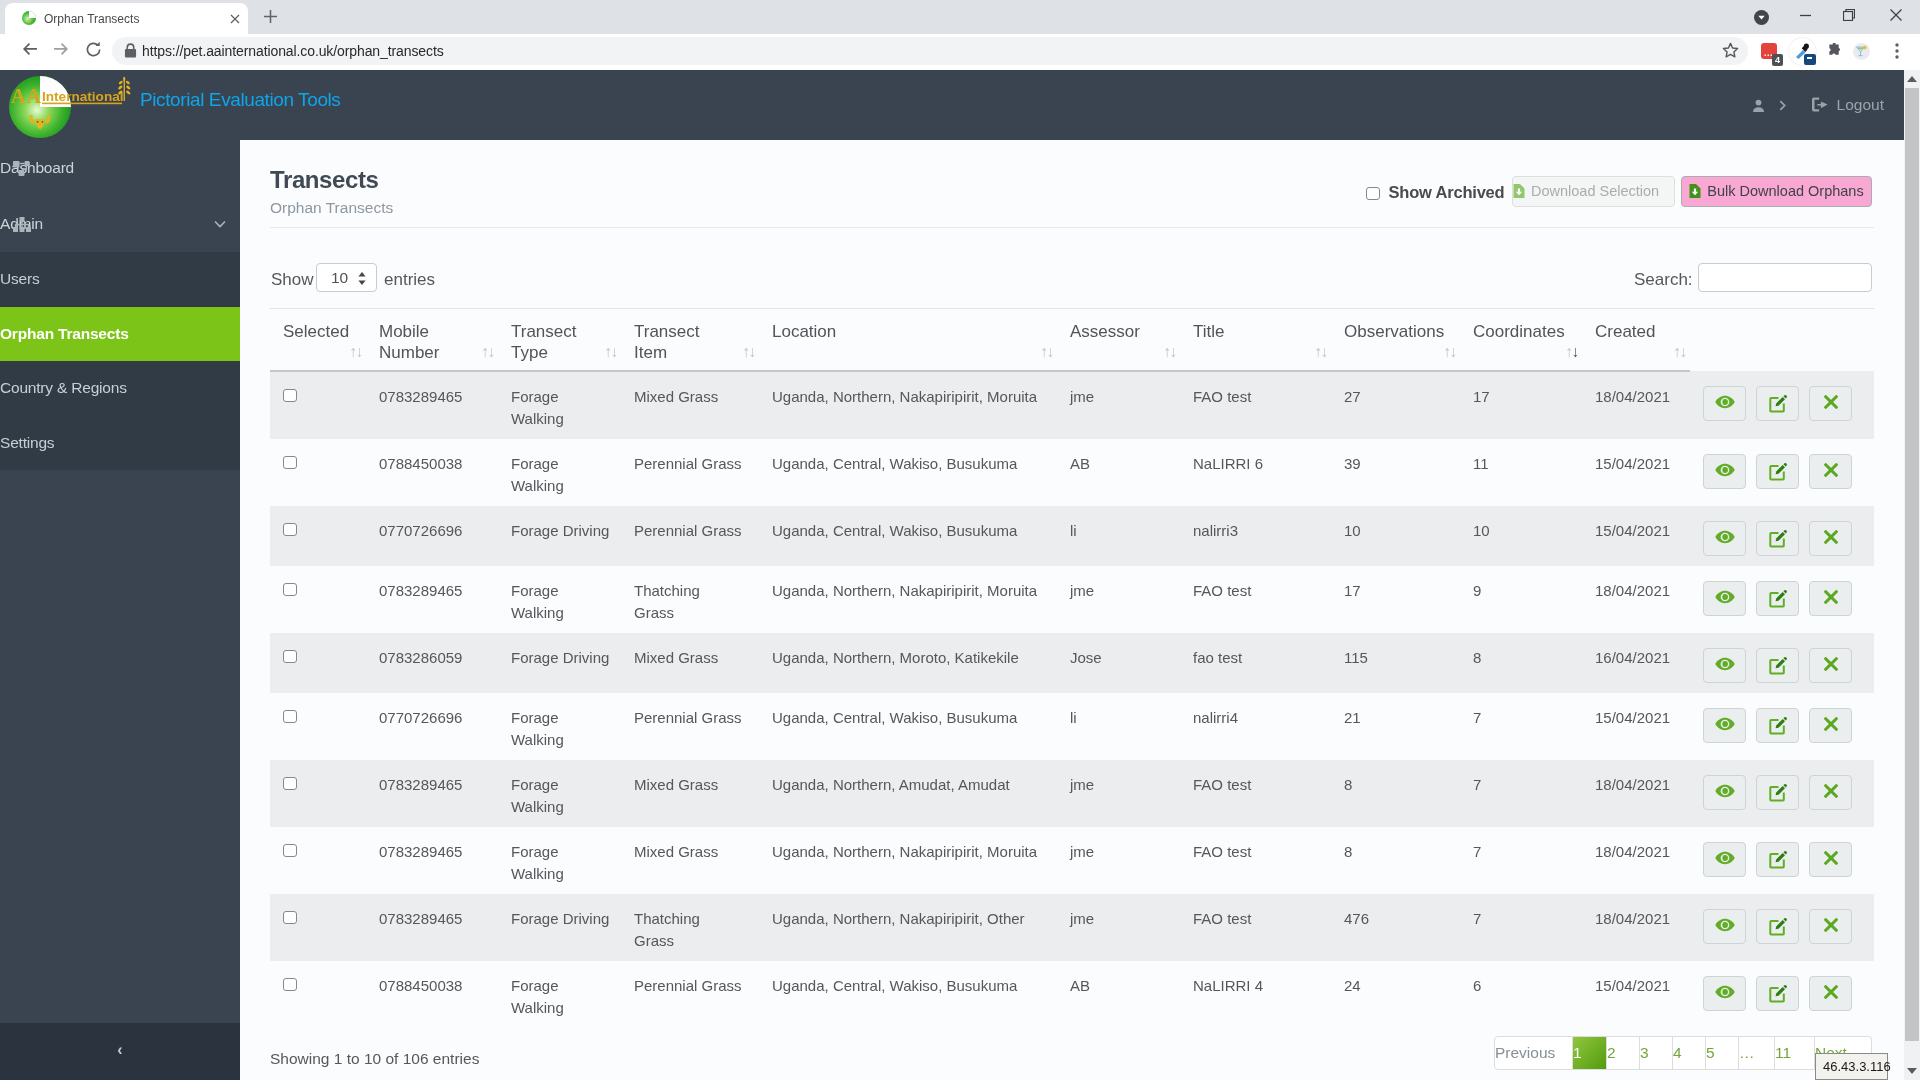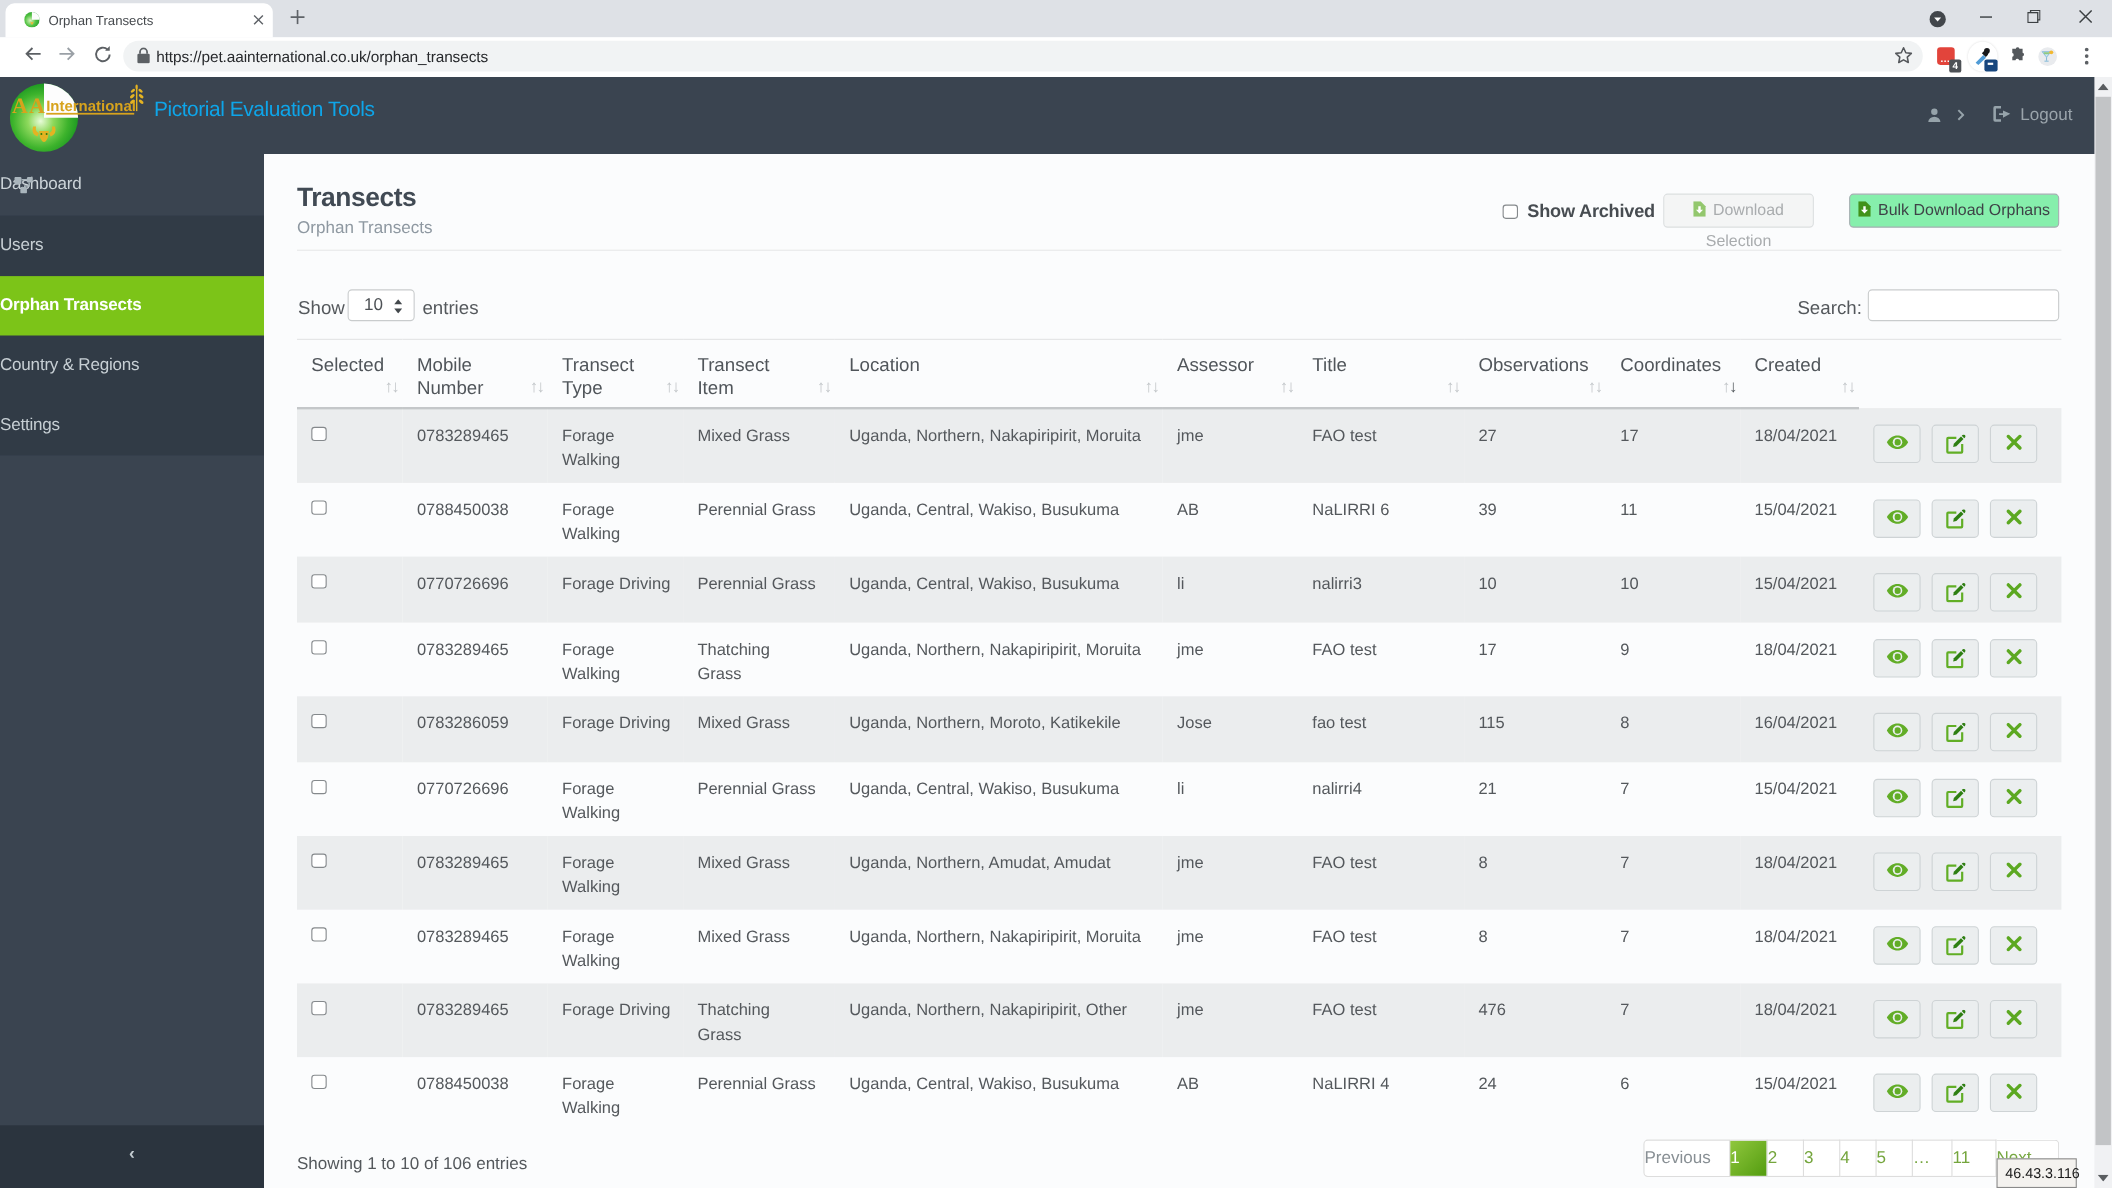--- a/index.html
+++ b/index.html
@@ -27,22 +27,22 @@
 .m2 { height:54.5px; line-height:54.5px; color:#c7cfd4; font-size:15.5px; letter-spacing:-0.2px; }
 .m2.active { background:#7cc418; color:#fff; font-weight:bold; }
 #sidebot { position:absolute; left:0; top:883px; width:240px; height:57px; background:#2b343e; color:#c3cbd0; text-align:center; line-height:54px; font-size:16px; font-weight:bold;}
 
 #main { position:absolute; left:240px; top:140px; width:1664px; height:940px; background:#fbfcfd; }
 #h1 { position:absolute; left:30px; top:26px; font-size:24px; font-weight:600; letter-spacing:-0.4px; color:#414a54; }
 #h1sub { position:absolute; left:30px; top:59px; font-size:15.5px; color:#8e98a1; }
 #divider1 { position:absolute; left:30px; top:87px; width:1604px; height:1px; background:#e7e8e9; }
 #showarch { position:absolute; left:1126px; top:43px; font-size:16.5px; letter-spacing:-0.2px; font-weight:bold; color:#474c51; }
 .topbtn { position:absolute; top:36px; height:31px; border-radius:4px; font-size:14.5px; line-height:29px; }
-#btn-ds { left:1272px; width:137px; background:#f4f5f5; border:1px solid #dcdfe0; color:#a9acae; text-align:center; }
-#btn-bd { left:1441px; width:191px; background:#86efac; border:1px solid #a6aeb2; color:#3e4347; text-align:center; }
+#btn-ds { left:1272px; width:163px; background:#f4f5f5; border:1px solid #dcdfe0; color:#a9acae; }
+#btn-bd { left:1441px; width:191px; background:#f9a8d4; border:1px solid #a6aeb2; color:#3e4347; text-align:center; }
 #ctl-show { position:absolute; left:31px; top:130px; font-size:17px; color:#54585c; }
 #sel10 { position:absolute; left:76px; top:123px; width:61px; height:29px; border:1px solid #c9cccd; border-radius:4px; background:#fff; }
 #ctl-entries { position:absolute; left:144px; top:130px; font-size:17px; color:#54585c; }
 #ctl-search { position:absolute; left:1394px; top:130px; font-size:17px; color:#54585c; }
 #inp-search { position:absolute; left:1458px; top:123px; width:174px; height:29px; border:1px solid #c9cccd; border-radius:4px; background:#fff; }
 
 #tbl { position:absolute; left:30px; top:168px; width:1604px; border-collapse:collapse; table-layout:fixed; border-top:1px solid #e3e4e5; }
 #tbl th { font-size:17px; font-weight:400; color:#50555a; text-align:left; vertical-align:top; padding:12px 13px 7px 13px; border-bottom:2px solid #c4c7c9; position:relative; line-height:21px; }
 #tbl th.nob { border-bottom:none; }
 #tbl td { font-size:15px; color:#54585c; vertical-align:top; padding:14px 13px 10px 13px; line-height:21.5px; }
@@ -204,20 +204,33 @@
 </div>
 <div id="sidebar">
   <div class="m1"><svg width="18" height="15" viewBox="0 0 18 15">
         <g fill="#a9b5bc">
           <rect x="0" y="0" width="6.5" height="6.5" rx="1"></rect>
           <rect x="11.5" y="0" width="5" height="5" rx="1"></rect>
           <rect x="5.5" y="9" width="6" height="6" rx="1"></rect>
           <path d="M6.5 2.5 h5 M13.5 5 v3 h-4 v1.5" stroke="#a9b5bc" stroke-width="1.4" fill="none"></path>
         </g>
       </svg>Dashboard</div>
+  <div class="m1"><svg width="18" height="15" viewBox="0 0 18 15">
+        <g fill="#a9b5bc">
+          <rect x="6.5" y="0" width="5" height="5" rx="0.5"></rect>
+          <rect x="0" y="10" width="5" height="5" rx="0.5"></rect>
+          <rect x="6.5" y="10" width="5" height="5" rx="0.5"></rect>
+          <rect x="13" y="10" width="5" height="5" rx="0.5"></rect>
+          <path d="M9 5 v3 M2.5 10 v-2.5 h13 V10 M9 7.5 v2.5" stroke="#a9b5bc" stroke-width="1.3" fill="none"></path>
+        </g>
+      </svg>Admin
+    <svg width="12" height="8" viewBox="0 0 12 8" style="position:absolute;left:214px;top:24px">
+        <path d="M1 1.5 L6 6.5 L11 1.5" fill="none" stroke="#aab6bd" stroke-width="1.6"></path>
+      </svg>
+  </div>
   <div id="submenu">
     <div class="m2">Users</div>
     <div class="m2 active">Orphan Transects</div>
     <div class="m2">Country &amp; Regions</div>
     <div class="m2">Settings</div>
   </div>
   <div id="sidebot">‹</div>
 </div>
 <div id="main">
   <svg width="0" height="0" style="position:absolute">

